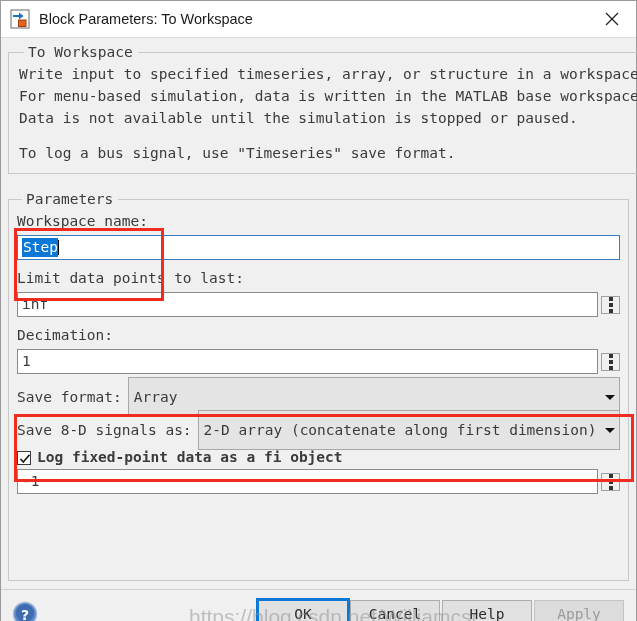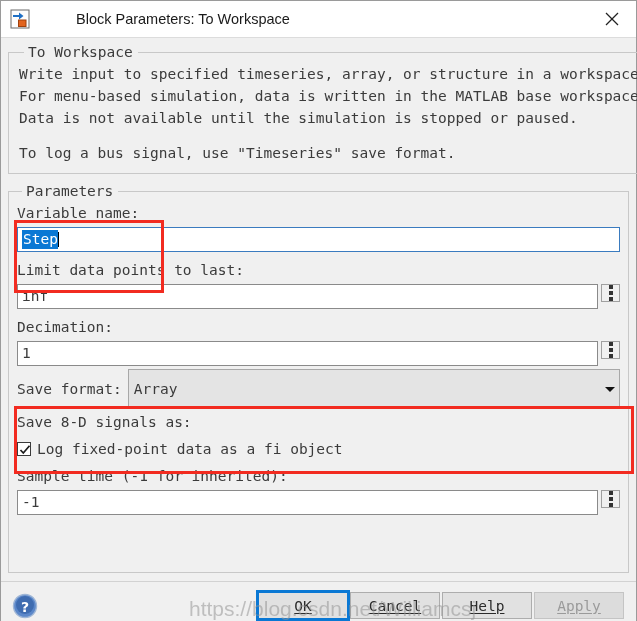--- a/index.html
+++ b/index.html
@@ -29,21 +29,20 @@
 
   
   .titlebar {
     height: 36px;
     background: #ffffff;
     border-bottom: 1px solid #dcdcdc;
     display: flex;
     align-items: center;
     flex: none;
     padding: 0 2px 0 9px;
-    gap: 37px;
   }
   .title-icon {
     width: 20px;
     height: 20px;
     flex: none;
     margin-right: 9px;
     position: relative;
   }
   .title-text {
     font-family: "Liberation Sans", sans-serif;
@@ -94,33 +93,33 @@
   #desc-group .desc-line {
     font-size: 14.5px;
     color: #3b3b3b;
     line-height: 22px;
     white-space: pre;
   }
   .desc-gap { height: 13px; }
 
   #params-group {
     height: 390px;
-    margin-top: 9px;
+    margin-top: 17px;
     padding: 4px 8px 0 8px;
     position: relative;
   }
 
   
   .lbl {
     font-size: 14.5px;
     color: #3b3b3b;
     line-height: 20px;
     white-space: nowrap;
   }
-  .field-row { margin-top: 4px; display: flex; align-items: flex-start; }
+  .field-row { margin-top: 4px; display: flex; align-items: center; }
 
   .txtfield {
     flex: 1;
     height: 25px;
     box-sizing: border-box;
     background: #ffffff;
     border: 1px solid #8a8a8a;
     font-family: "DejaVu Sans Mono", monospace;
     font-size: 14.5px;
     color: #3b3b3b;
@@ -195,21 +194,21 @@
   .combo .combo-val { flex: 1; overflow: hidden; }
   .combo .arrow {
     width: 0; height: 0; flex: none;
     border-left: 5px solid transparent;
     border-right: 5px solid transparent;
     border-top: 5px solid #111;
     margin-left: 6px;
   }
 
   
-  .check-row { display: flex; align-items: center; margin-top: 7px; }
+  .check-row { display: flex; align-items: flex-end; margin-top: 7px; font-weight: bold; }
   .checkbox {
     width: 14px; height: 14px; flex: none;
     box-sizing: border-box;
     background: #fff;
     border: 1px solid #3b3b3b;
     position: relative;
     margin-right: 6px;
   }
   .checkbox svg { position: absolute; left: 1px; top: 1px; }
   .check-label { font-size: 14.5px; color: #3b3b3b; white-space: nowrap; }
@@ -313,21 +312,21 @@
       <div class="desc-gap"></div>
       <div class="desc-line">To log a bus signal, use "Timeseries" save format.</div>
     </fieldset>
 
     <fieldset class="group" id="params-group">
       <legend>Parameters</legend>
 
       <div class="redbox" id="redbox-varname"></div>
       <div class="redbox" id="redbox-save"></div>
 
-      <div class="lbl">Variable name:</div>
+      <div class="lbl">Workspace name:</div>
       <div class="field-row">
         <div class="txtfield focused"><span class="sel">Step</span><span class="caret"></span></div>
       </div>
 
       <div class="lbl" style="margin-top:8px">Limit data points to last:</div>
       <div class="field-row">
         <div class="txtfield">inf</div>
         <div class="spin-btn">
           <i></i>
           <i></i>
@@ -348,32 +347,35 @@
       <div class="combo-row" style="margin-top:11px">
         <div class="combo-label">Save format:</div>
         <div class="combo">
           <span class="combo-val">Array</span>
           <span class="arrow"></span>
         </div>
       </div>
 
       <div class="combo-row" style="margin-top:9px">
         <div class="combo-label">Save 8-D signals as:</div>
+        <div class="combo">
+          <span class="combo-val">2-D array (concatenate along first dimension)</span>
+          <span class="arrow"></span>
+        </div>
       </div>
 
       <div class="check-row">
         <span class="checkbox">
           <svg width="12" height="12" viewBox="0 0 12 12">
             <path d="M1.5 6 L4.3 9 L10.5 1.8" stroke="#1b1b1b" stroke-width="1.7" fill="none"></path>
           </svg>
         </span>
         <span class="check-label">Log fixed-point data as a fi object</span>
       </div>
 
-      <div class="lbl" style="margin-top:9px">Sample time (-1 for inherited):</div>
       <div class="field-row">
         <div class="txtfield">-1</div>
         <div class="spin-btn">
           <i></i>
           <i></i>
           <i></i>
         </div>
       </div>
 
     </fieldset>

